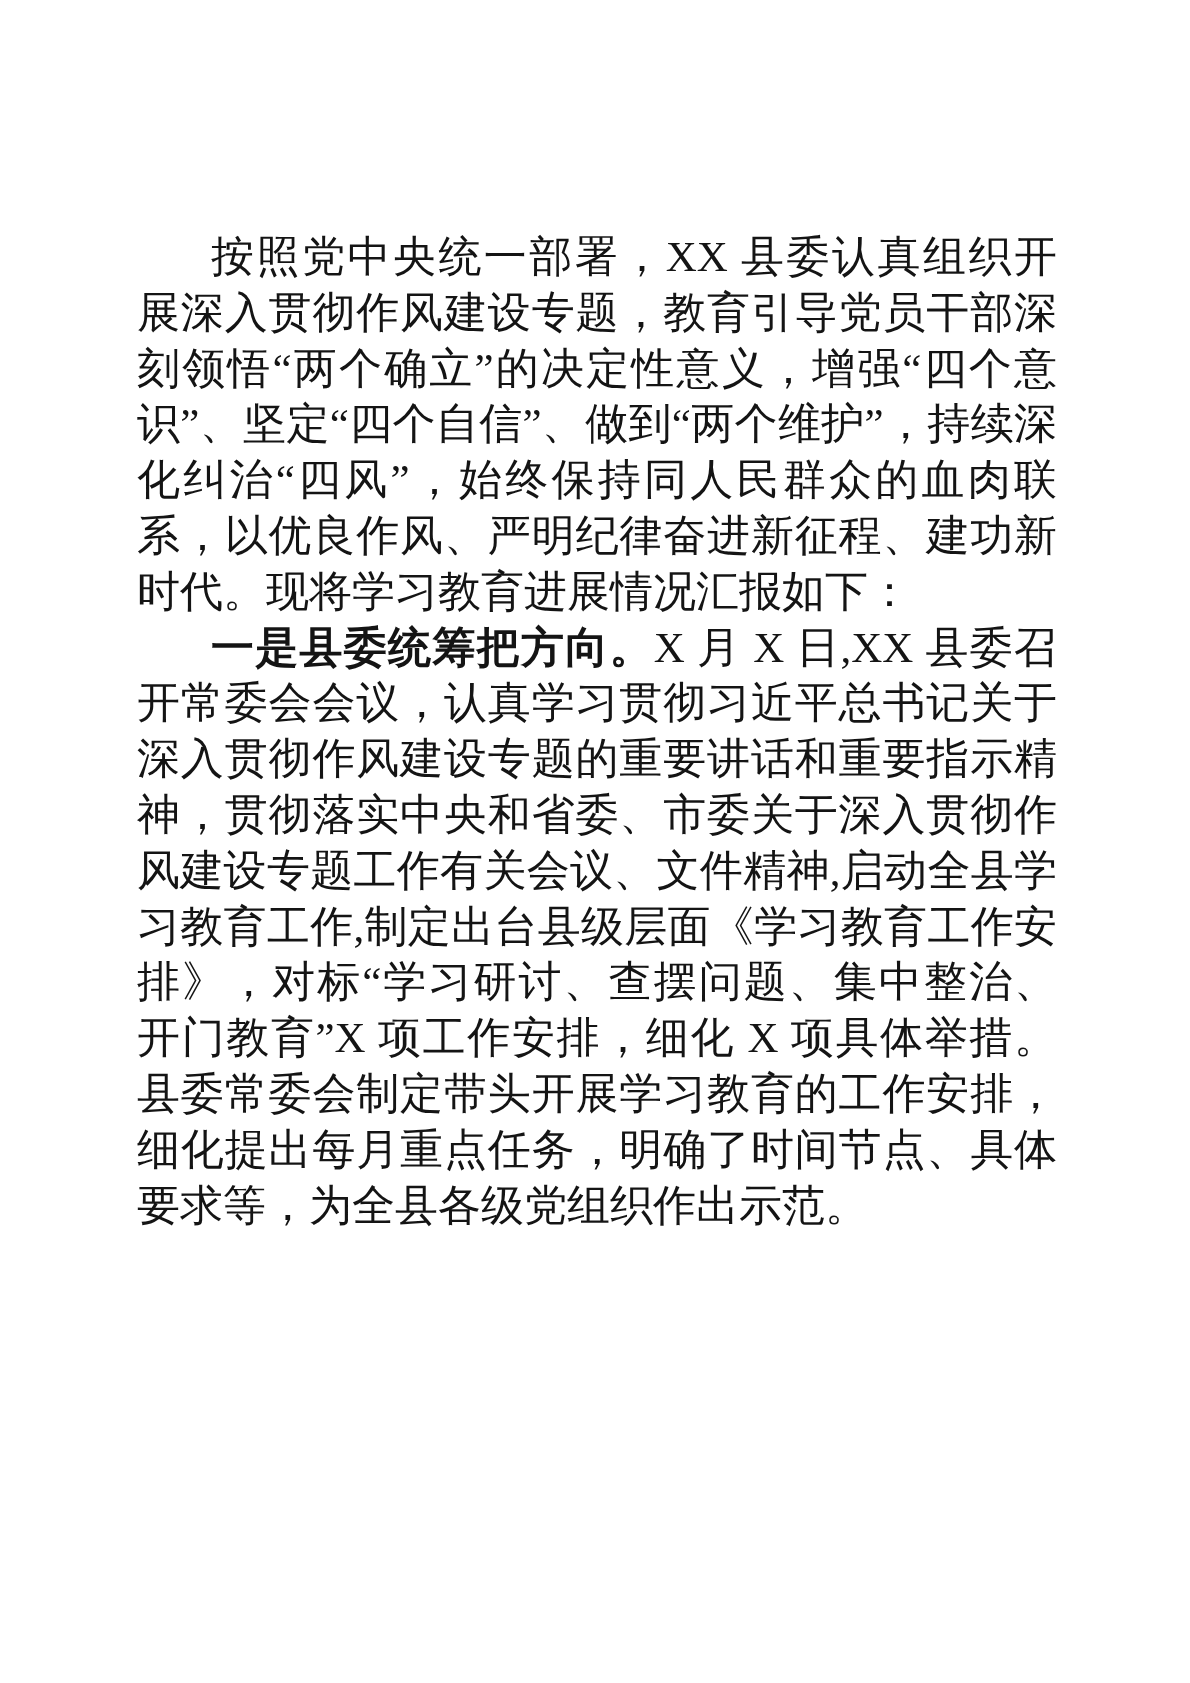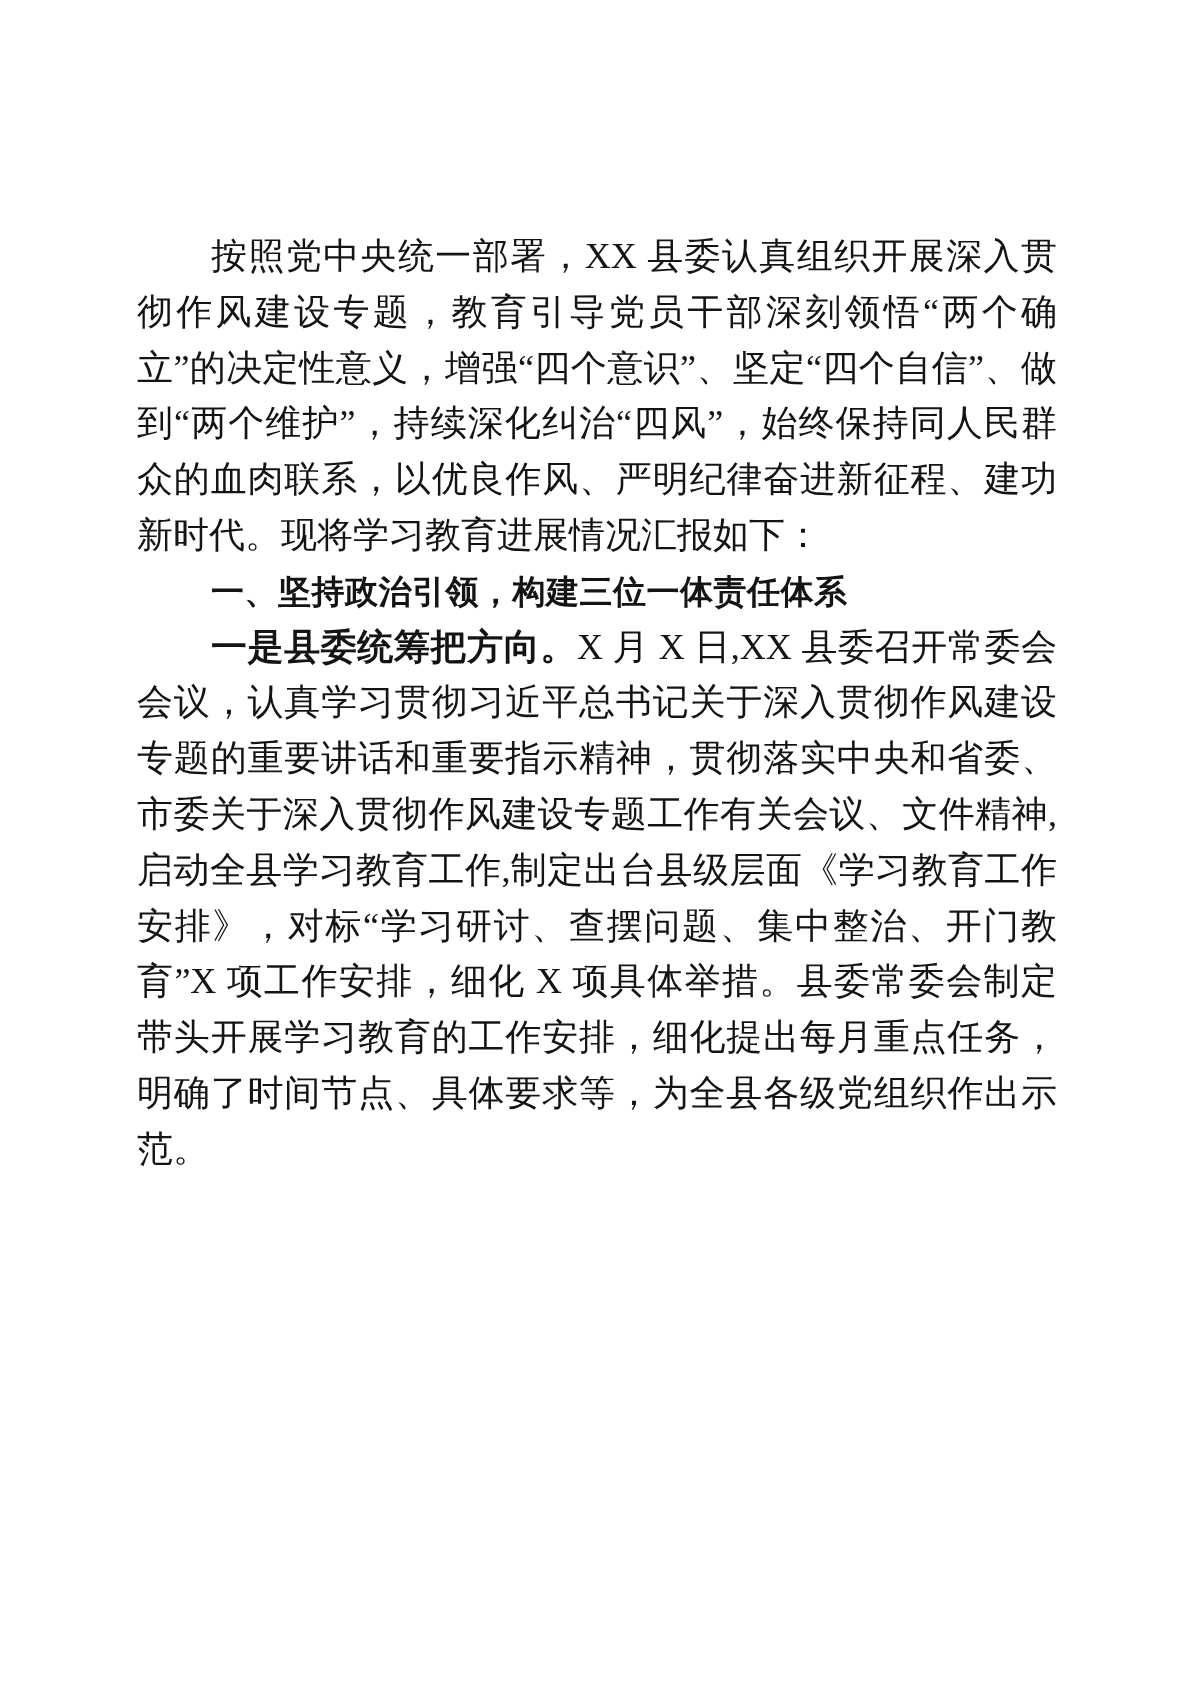--- a/index.html
+++ b/index.html
@@ -27,21 +27,21 @@
     font-weight: bold;
     font-size: 43px;
     line-height: 52px;
     text-align: center;
     letter-spacing: 0.5px;
     white-space: nowrap;
   }
   .body-para {
     margin: 0;
     font-family: "Liberation Serif", "DejaVu Serif", serif;
-    font-size: 36px;
+    font-size: 43px;
     line-height: 55.8px;
     text-align: justify;
     text-justify: inter-ideograph;
     text-indent: 74px;
     word-break: break-all;
   }
   .section-heading {
     margin: 0;
     font-family: "Liberation Sans", "DejaVu Sans", sans-serif;
     font-weight: bold;
@@ -56,19 +56,18 @@
 </style>
 </head>
 <body>
 
 <div class="page">
   <div class="content">
 
 
     <p class="body-para">按照党中央统一部署，XX 县委认真组织开展深入贯彻作风建设专题，教育引导党员干部深刻领悟“两个确立”的决定性意义，增强“四个意识”、坚定“四个自信”、做到“两个维护”，持续深化纠治“四风”，始终保持同人民群众的血肉联系，以优良作风、严明纪律奋进新征程、建功新时代。现将学习教育进展情况汇报如下：</p>
 
-    <h2 class="section-heading">一、坚持政治引领，构建三位一体责任体系</h2>
 
     <p class="body-para"><span class="lead">一是县委统筹把方向。</span><span>X 月 X 日,XX 县委召开常委会会议，认真学习贯彻习近平总书记关于深入贯彻作风建设专题的重要讲话和重要指示精神，贯彻落实中央和省委、市委关于深入贯彻作风建设专题工作有关会议、文件精神,启动全县学习教育工作,制定出台县级层面《学习教育工作安排》，对标“学习研讨、查摆问题、集中整治、开门教育”X 项工作安排，细化 X 项具体举措。县委常委会制定带头开展学习教育的工作安排，细化提出每月重点任务，明确了时间节点、具体要求等，为全县各级党组织作出示范。</span></p>
 
 
   </div>
 </div>
 
 </body></html>

